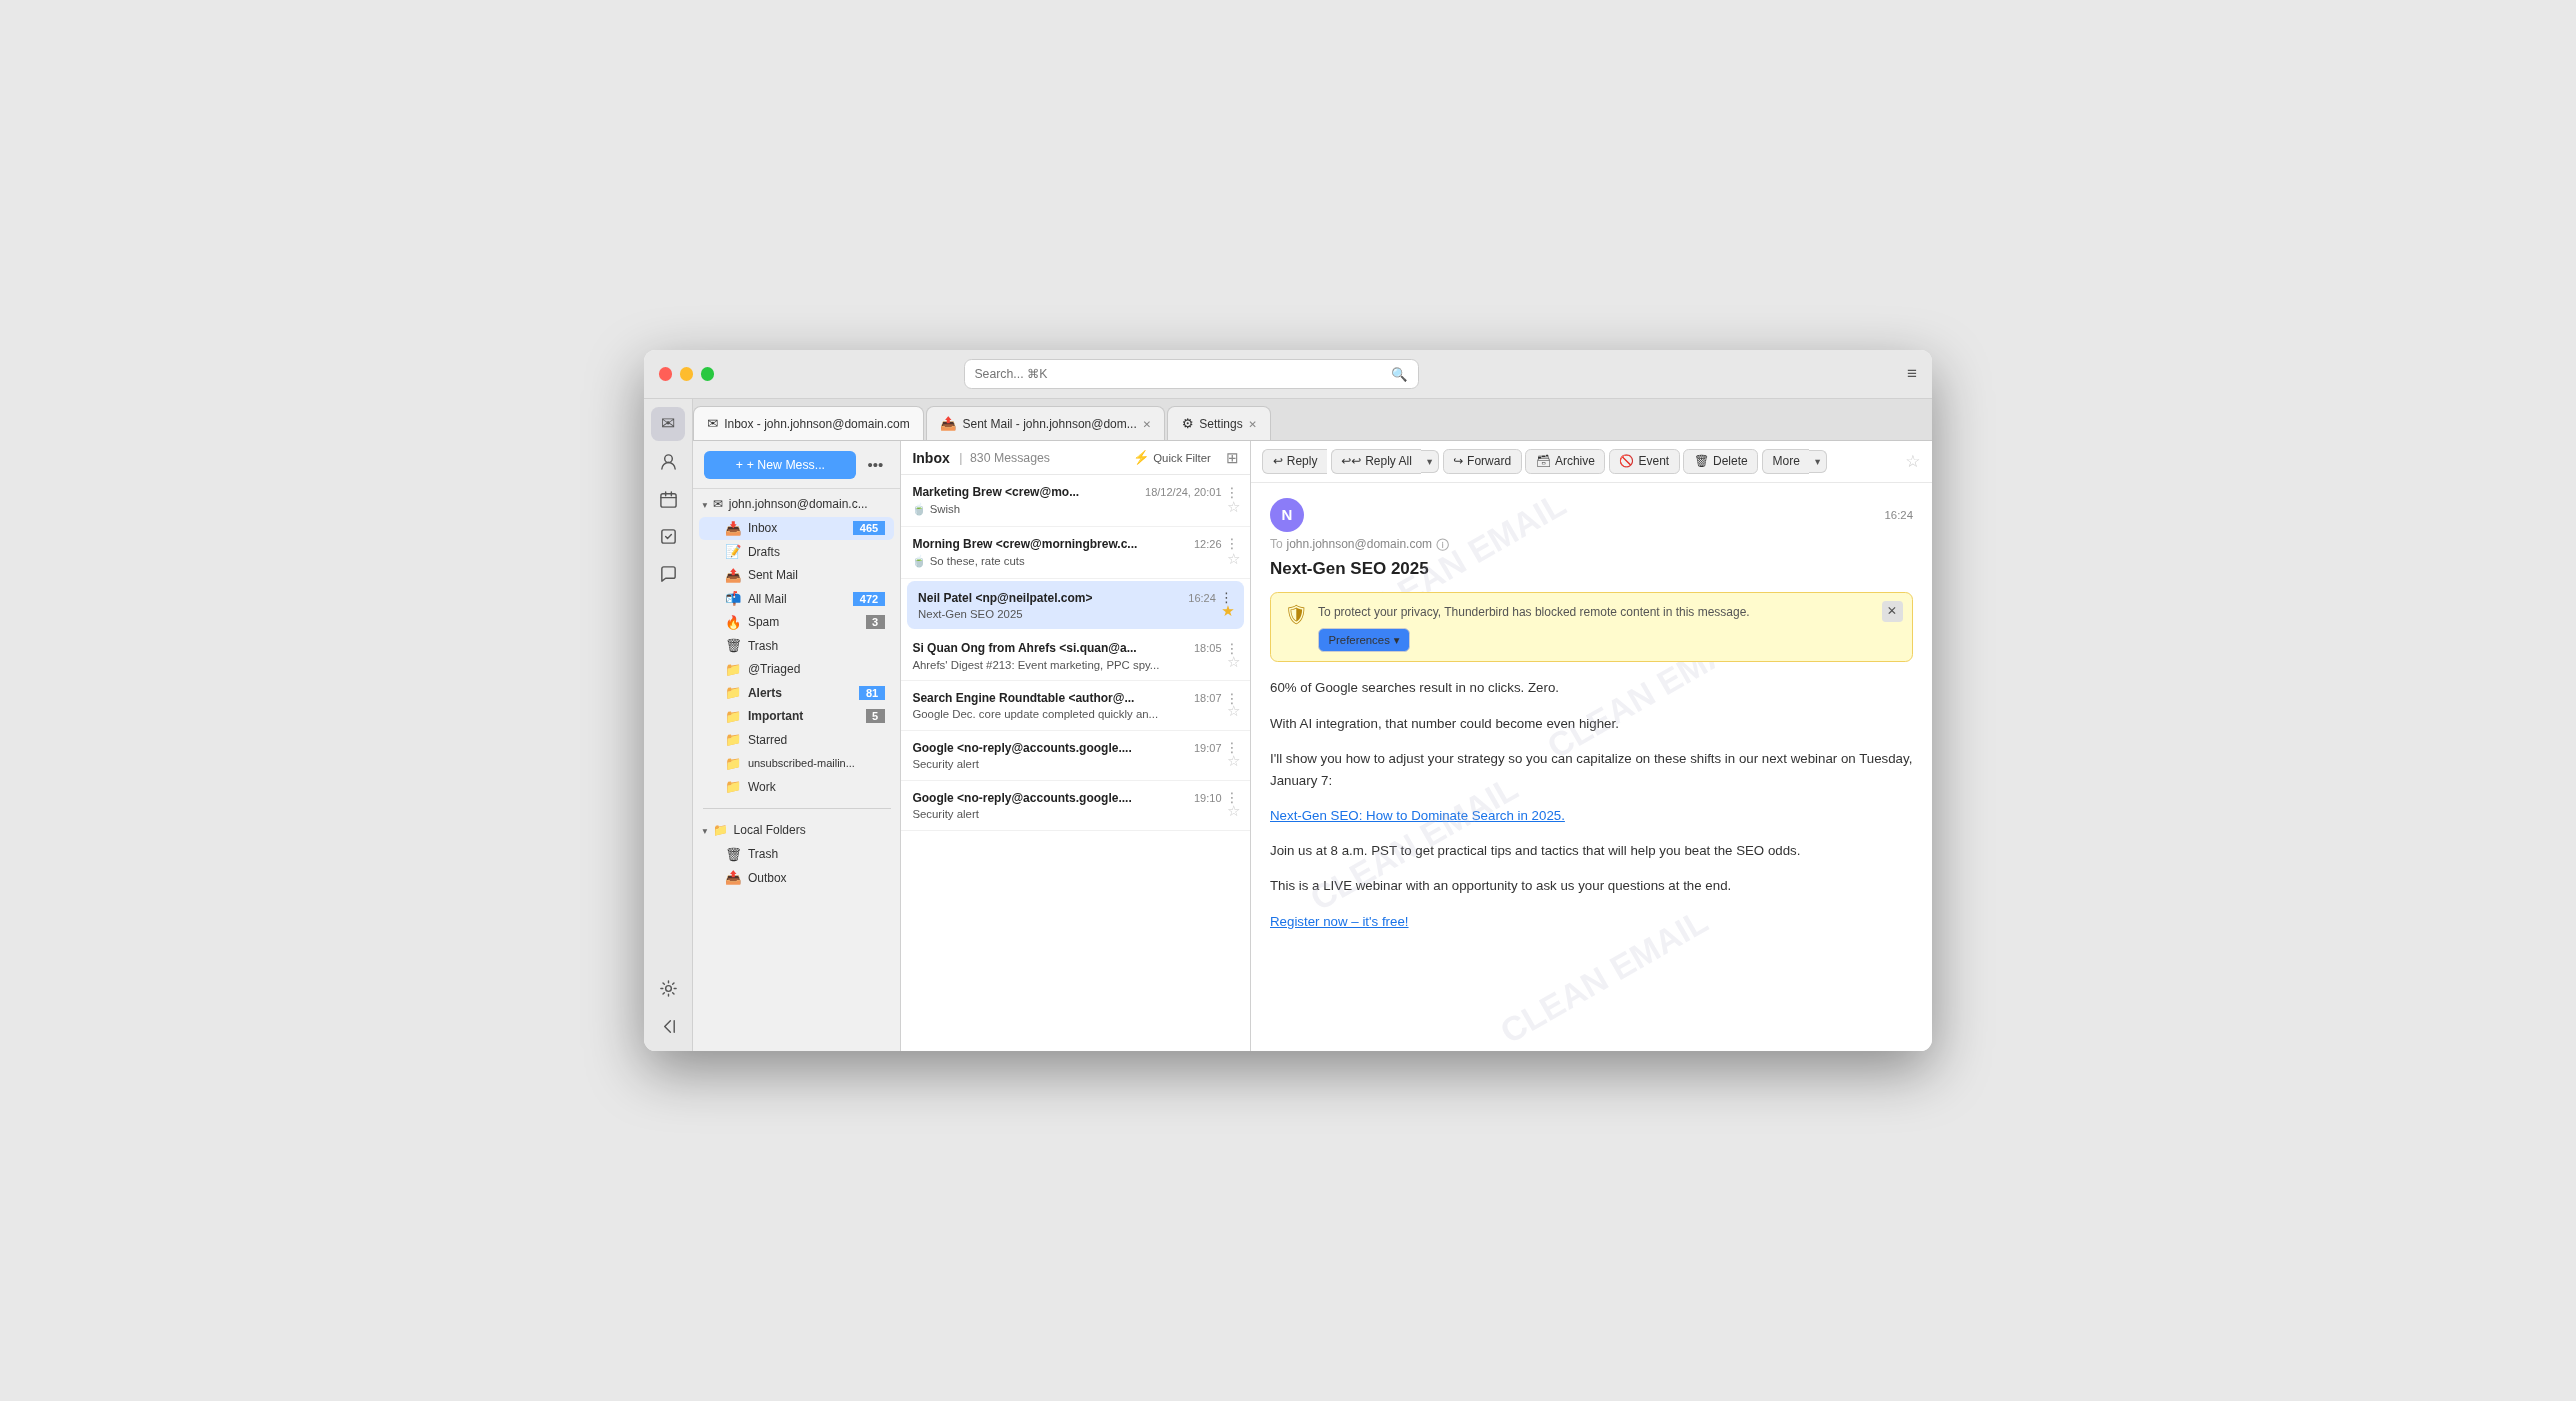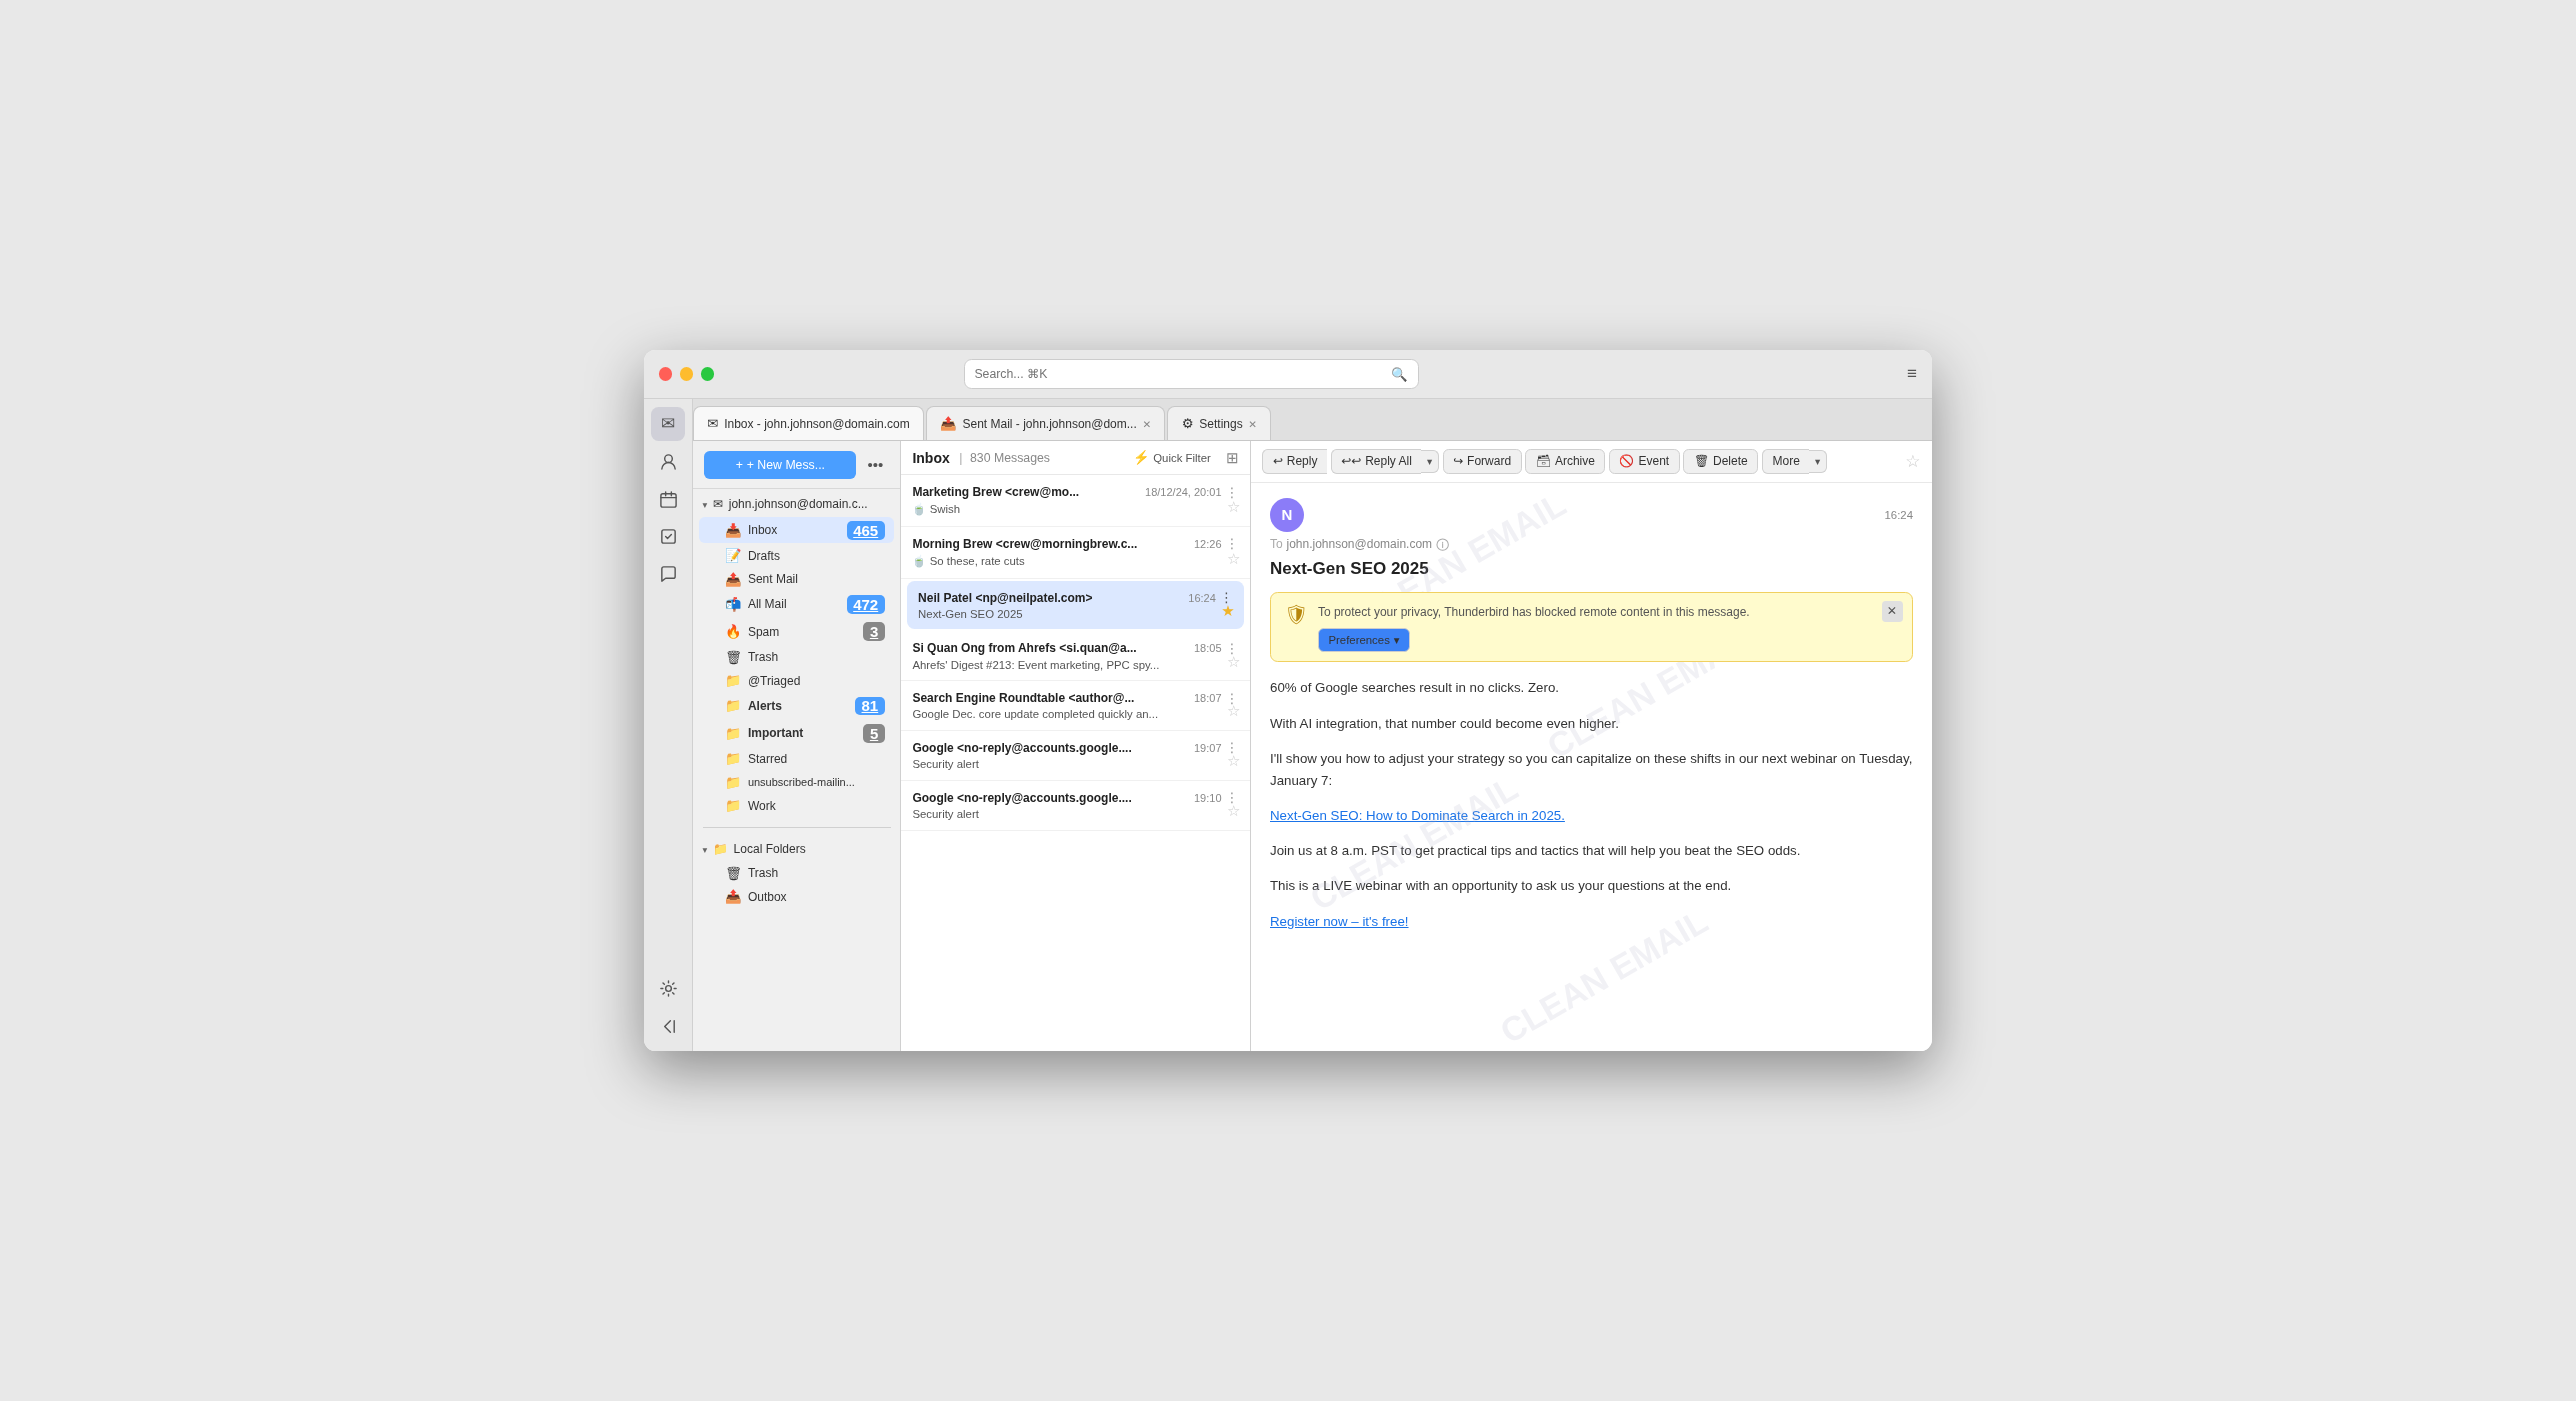--- a/index.html
+++ b/index.html
@@ -165,25 +165,24 @@
       font-size: 12px; color: #333;
       border-radius: 5.7px;
       margin: 0.9px 5.7px;
     }
     .folder-item.active { background: #dce8ff; }
     .folder-icon { font-size: 13.3px; width: 17px; text-align: center; }
     .badge {
       margin-left: auto;
       background: #4a9eff;
       color: white;
-      border-radius: 5px;
+      border-radius: 0;
       padding: 0.9px 6.6px;
-      font-size: 15px;
+      font-size: 11px;
       font-weight: 600;
-      text-decoration: underline;
     }
     .badge.gray { background: #888; }
 
     .section-divider {
       height: 0.9px; background: #d0d0d0;
       margin: 5.7px 9.5px;
     }
 
     
     .message-panel {

